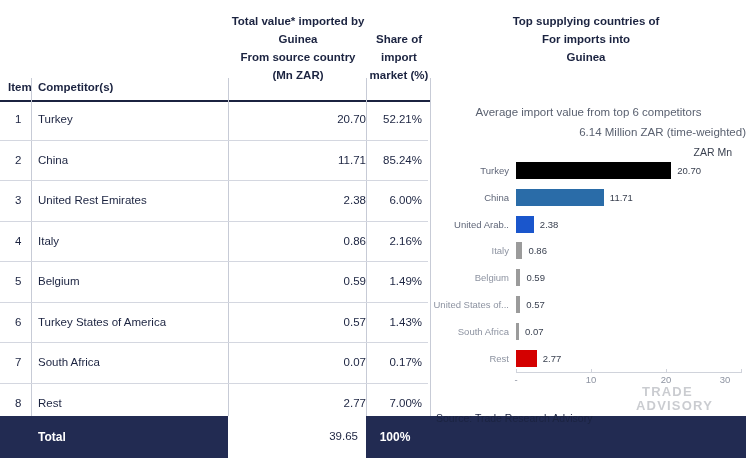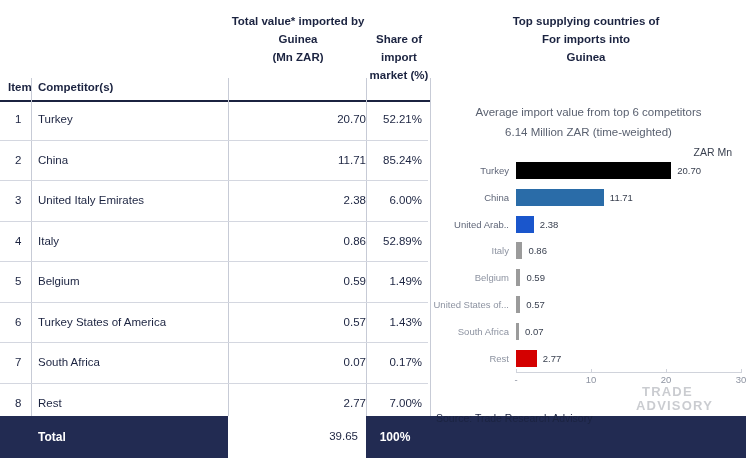--- a/index.html
+++ b/index.html
@@ -152,21 +152,21 @@
     left: 0; top: 6px;
     width: 315px;
     text-align: center;
     font-size: 11.5px;
     color: #5a6170;
   }
   .chart-subtitle {
     position: absolute;
     left: 0; top: 26px;
     width: 315px;
-    text-align: center;
+    text-align: right;
     font-size: 11.5px;
     color: #5a6170;
   }
   .zar-label {
     position: absolute;
     right: 14px;
     top: 46px;
     font-size: 10.5px;
     color: #3a4150;
   }
@@ -272,20 +272,21 @@
 </style>
 </head>
 <body>
 
 <div id="page">
 
   <div class="header">
     <div class="hdr-col l2">
       <span class="hdr-line">Total value* imported by</span>
       <span class="hdr-line">Guinea</span>
+      <span class="hdr-line">From source country</span>
       <span class="hdr-line">(Mn ZAR)</span>
     </div>
     <div class="hdr-col l3">
       <span class="hdr-line">Share of</span>
       <span class="hdr-line">import</span>
       <span class="hdr-line">market (%)</span>
     </div>
     <div class="hdr-col l4">
       <span class="hdr-line">Top supplying countries of</span>
       <span class="hdr-line">For imports into</span>
@@ -311,29 +312,29 @@
       <span class="cell c-share">52.21%</span>
     </div>
     <div class="row">
       <span class="cell c-item">2</span>
       <span class="cell c-name">China</span>
       <span class="cell c-val">11.71</span>
       <span class="cell c-share">85.24%</span>
     </div>
     <div class="row">
       <span class="cell c-item">3</span>
-      <span class="cell c-name">United Italy Emirates</span>
+      <span class="cell c-name">United Rest Emirates</span>
       <span class="cell c-val">2.38</span>
       <span class="cell c-share">6.00%</span>
     </div>
     <div class="row">
       <span class="cell c-item">4</span>
       <span class="cell c-name">Italy</span>
       <span class="cell c-val">0.86</span>
-      <span class="cell c-share">52.89%</span>
+      <span class="cell c-share">2.16%</span>
     </div>
     <div class="row">
       <span class="cell c-item">5</span>
       <span class="cell c-name">Belgium</span>
       <span class="cell c-val">0.59</span>
       <span class="cell c-share">1.49%</span>
     </div>
     <div class="row">
       <span class="cell c-item">6</span>
       <span class="cell c-name">Turkey States of America</span>
@@ -402,21 +403,21 @@
       </div>
     <div class="axis-line"></div>
     <div id="ticks">
         <div class="tick-mark" style="left: 85px;"></div>
         <div class="tick" style="left: 85px;">-</div>
         <div class="tick-mark" style="left: 160px;"></div>
         <div class="tick" style="left: 160px;">10</div>
         <div class="tick-mark" style="left: 235px;"></div>
         <div class="tick" style="left: 235px;">20</div>
         <div class="tick-mark" style="left: 310px;"></div>
-        <div class="tick" style="left: 310px;">30</div>
+        <div class="tick" style="left: 294px;">30</div>
       </div>
   </div>
 
   <div class="logo">
     <span class="logo-text">TRADE</span>
     <span class="logo-text2">ADVISORY</span>
   </div>
 
   <div class="total-bar">
     <div class="total-white"></div>

